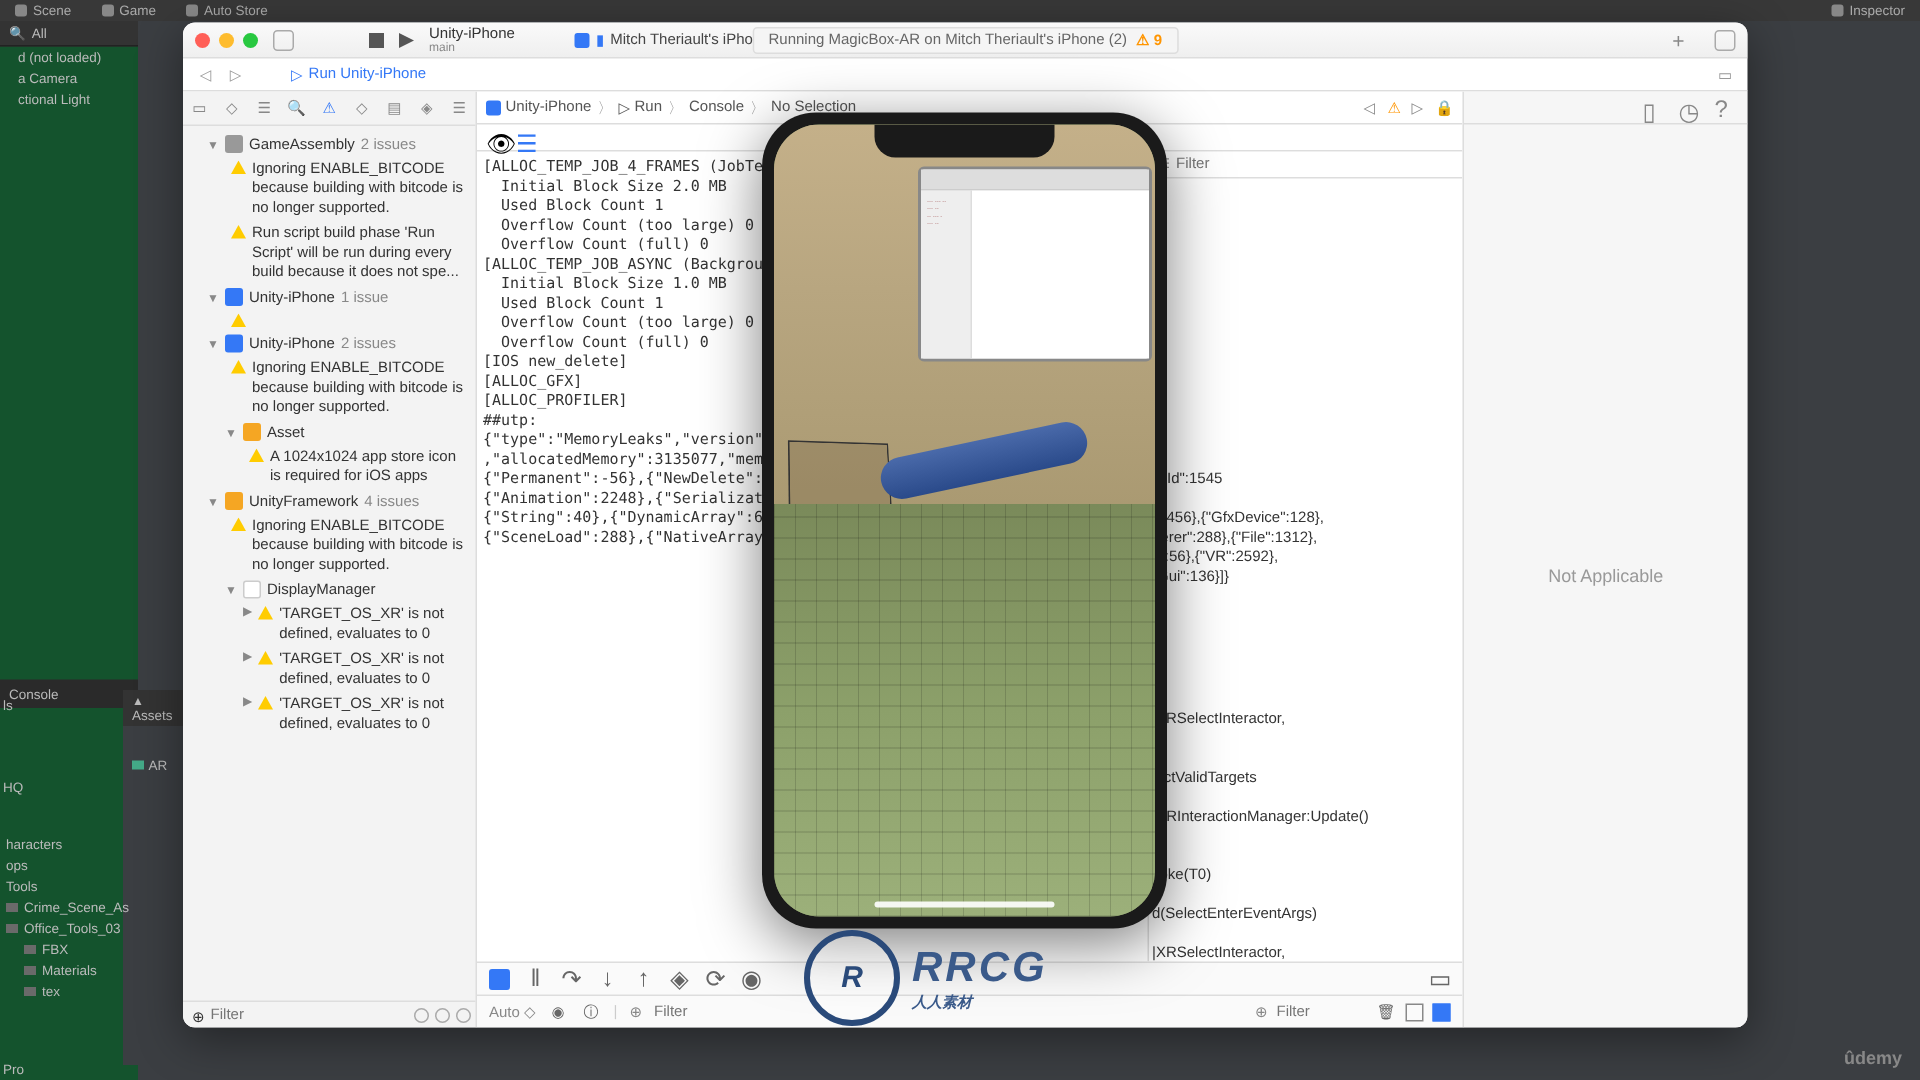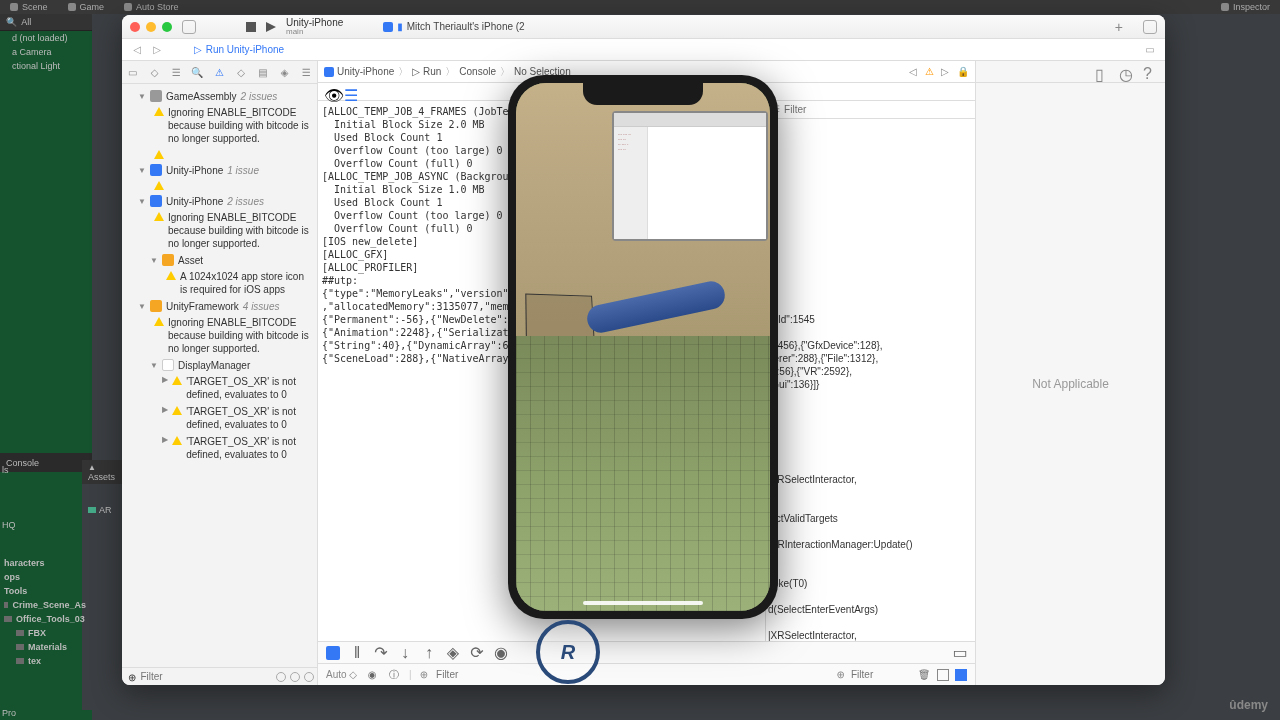--- a/index.html
+++ b/index.html
@@ -16,21 +16,21 @@
 .sliver-top { background: #333; padding: 3px 6px; border-bottom: 1px solid #222; }
 .sliver-row { padding: 2px 4px 2px 12px; display:flex; align-items:center; gap:4px; }
 .sliver-sep { border-top: 1px solid #2a2a2a; margin-top: 380px; }
 
 
 .assets-panel { position: absolute; left: 82px; top: 460px; width: 45px; bottom: 10px; background: #3b3e42; font-size: 9px; color: #bbb; }
 .assets-head { background: #333; padding: 2px 6px; }
 .assets-row { padding: 1px 6px; display:flex; align-items:center; gap:3px; }
 .folder-icon { width:8px; height:6px; background:#6a6a6a; display:inline-block; }
 
-.lower-left { position: absolute; left:0; top: 556px; width:90px; font-size:9px; color:#bbb;font-weight:bold; }
+.lower-left { position: absolute; left:0; top: 556px; width:90px; font-size:9px; color:#bbb; }
 .lower-row { padding:2px 4px; display:flex; align-items:center; gap:4px; }
 
 
 .xcode { position: absolute; left: 122px; top: 15px; width: 1043px; height: 670px; background: #fff; border-radius: 8px; box-shadow: 0 8px 30px rgba(0,0,0,0.4); overflow: hidden; display: flex; flex-direction: column; }
 
 .xcode-title { height: 24px; background: linear-gradient(#fafafa,#efefef); border-bottom: 1px solid #ddd; display: flex; align-items: center; padding: 0 8px; font-size: 10px; color: #444; position: relative; }
 .traffic { display: flex; gap: 6px; }
 .dot { width: 10px; height: 10px; border-radius: 50%; }
 .dot-r { background:#ff5f57; } .dot-y { background:#febc2e; } .dot-g { background:#28c840; }
 .tb-icon { width: 14px; height: 14px; border: 1px solid #aaa; border-radius: 3px; margin-left: 10px; }
@@ -54,21 +54,21 @@
 
 
 .navigator { width: 196px; background:#f3f3f3; border-right:1px solid #ddd; display:flex; flex-direction:column; font-size:10px; color:#333; }
 .nav-tabs { display:flex; padding:4px; gap:8px; border-bottom:1px solid #ddd; justify-content:space-between; }
 .nav-tab { width:14px; height:14px; color:#888; display:flex;align-items:center;justify-content:center; }
 .nav-content { flex:1; overflow-y:auto; padding: 4px 0; }
 .nav-group { padding: 2px 4px 2px 16px; display:flex; align-items:center; gap:4px; }
 .disclosure { width:8px; font-size:8px; color:#888; }
 .group-icon { width:12px;height:12px; background:#3478f6; border-radius:2px; }
 .group-label { font-weight:400; }
-.badge-gray { color:#888;font-style:italic; }
+.badge-gray { color:#888; }
 .issue { padding: 2px 4px 2px 32px; display:flex; align-items:flex-start; gap:4px; line-height:1.3; }
 .warn-tri { width:10px;height:10px; flex-shrink:0; margin-top:1px; }
 .warn-tri svg { display:block; }
 .issue-text { font-size:10px; color:#333; }
 .nav-filter { border-top:1px solid #ddd; padding:3px 6px; display:flex;align-items:center; gap:4px; }
 .filter-icon { width:10px;height:10px; }
 .filter-input { border:none; background:transparent; font-size:10px; flex:1; outline:none; }
 .filter-right { display:flex; gap:4px; }
 .chip { width:10px;height:10px;border:1px solid #aaa;border-radius:50%; }
 
@@ -218,20 +218,26 @@
     </div>
     <div class="scheme">
       <span>Unity-iPhone</span>
       <span class="sub">main</span>
     </div>
     <div style="margin-left:40px; display:flex;align-items:center;gap:4px">
       <span class="wicon" style="background:#3478f6"></span>
       <span style="color:#3478f6">▮</span>
       <span>Mitch Theriault's iPhone (2</span>
     </div>
+    <div class="tab-center">
+      <div class="running-badge">
+        <span>Running MagicBox-AR on Mitch Theriault's iPhone (2)</span>
+        <span class="orange-w">⚠ <span>9</span></span>
+      </div>
+    </div>
     <div style="margin-left:auto; display:flex; align-items:center; gap:10px">
       <span style="font-size:14px;color:#888">+</span>
       <div class="tb-icon"></div>
     </div>
   </div>
 
   <div class="xcode-toolbar2">
     <div class="tb-row-left">
       <div class="tiny-tb">◁</div>
       <div class="tiny-tb">▷</div>
@@ -273,20 +279,21 @@
               </svg>
             </span>
             <span class="issue-text">Ignoring ENABLE_BITCODE because building with bitcode is no longer supported.</span>
           </div>
         <div class="issue">
             <span class="warn-tri">
               <svg viewBox="0 0 10 10">
                 <path d="M5 0 L10 9 L0 9 Z" fill="#ffcc00"></path>
               </svg>
             </span>
+            <span class="issue-text">Run script build phase 'Run Script' will be run during every build because it does not spe...</span>
           </div>
 
         <div class="nav-group">
           <span class="disclosure">▼</span>
             <span class="group-icon"></span>
           <span class="group-label">Unity-iPhone</span>
           <span class="badge-gray">1 issue</span>
         </div>
         <div class="issue">
             <span class="warn-tri">
@@ -535,19 +542,23 @@
         </div>
     </div>
     <div class="home-ind"></div>
   </div>
 </div>
 
 <div class="watermark">
   <div class="wm-circle">
       <span class="wm-inner">R</span>
     </div>
+  <div class="wm-text">
+    <span class="wm-main">RRCG</span>
+    <span class="wm-sub">人人素材</span>
+  </div>
 </div>
 
 <div class="udemy">ûdemy</div>
 
 <div style="position:absolute;left:2px;bottom:2px;font-size:9px;color:#bbb">Pro</div>
 <div style="position:absolute;left:2px;top:520px;font-size:9px;color:#bbb">HQ</div>
 <div style="position:absolute;left:2px;top:465px;font-size:9px;color:#bbb">ls</div>
 
 </body></html>

